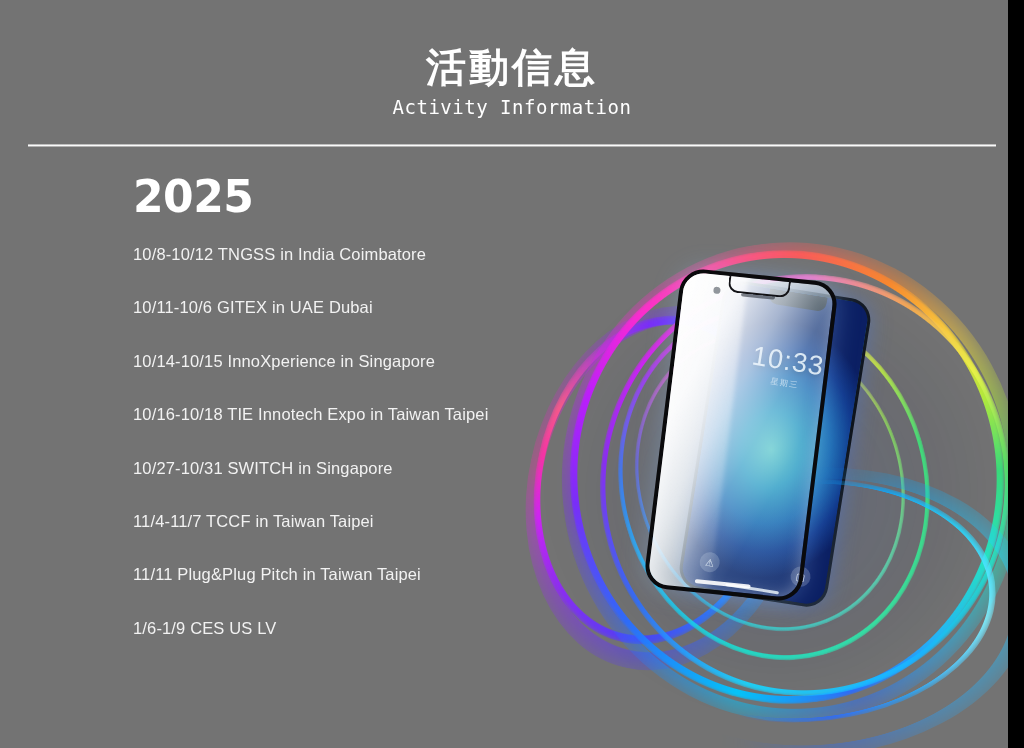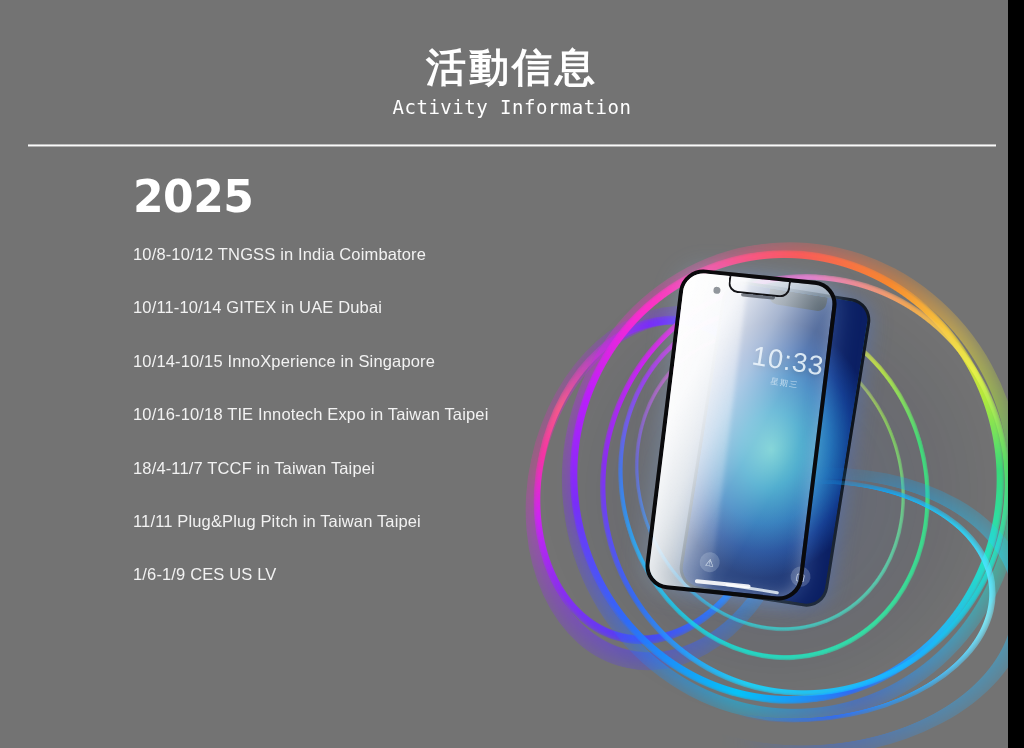--- a/index.html
+++ b/index.html
@@ -512,24 +512,25 @@
   <div class="header">
     <h1 class="title-cn">活動信息</h1>
     <h2 class="title-en">Activity Information</h2>
   </div>
   <div class="divider"></div>
 
   <div class="year-heading">2025</div>
 
   <ul class="event-list">
     <li class="event-item">10/8-10/12 TNGSS in India Coimbatore</li>
-    <li class="event-item">10/11-10/14 GITEX in UAE Dubai</li>
+    <li class="event-item">10/11-10/6 GITEX in UAE Dubai</li>
     <li class="event-item">10/14-10/15 InnoXperience in Singapore</li>
     <li class="event-item">10/16-10/18 TIE Innotech Expo in Taiwan Taipei</li>
-    <li class="event-item">18/4-11/7 TCCF in Taiwan Taipei</li>
+    <li class="event-item">10/27-10/31 SWITCH in Singapore</li>
+    <li class="event-item">11/4-11/7 TCCF in Taiwan Taipei</li>
     <li class="event-item">11/11 Plug&amp;Plug Pitch in Taiwan Taipei</li>
     <li class="event-item">1/6-1/9 CES US LV</li>
   </ul>
 
   <div class="product-visual">
     <div class="ambient-glow"></div>
 
     <div class="rings">
       <div class="ring ring-left-glow"></div>
       <div class="ring ring-left"></div>

